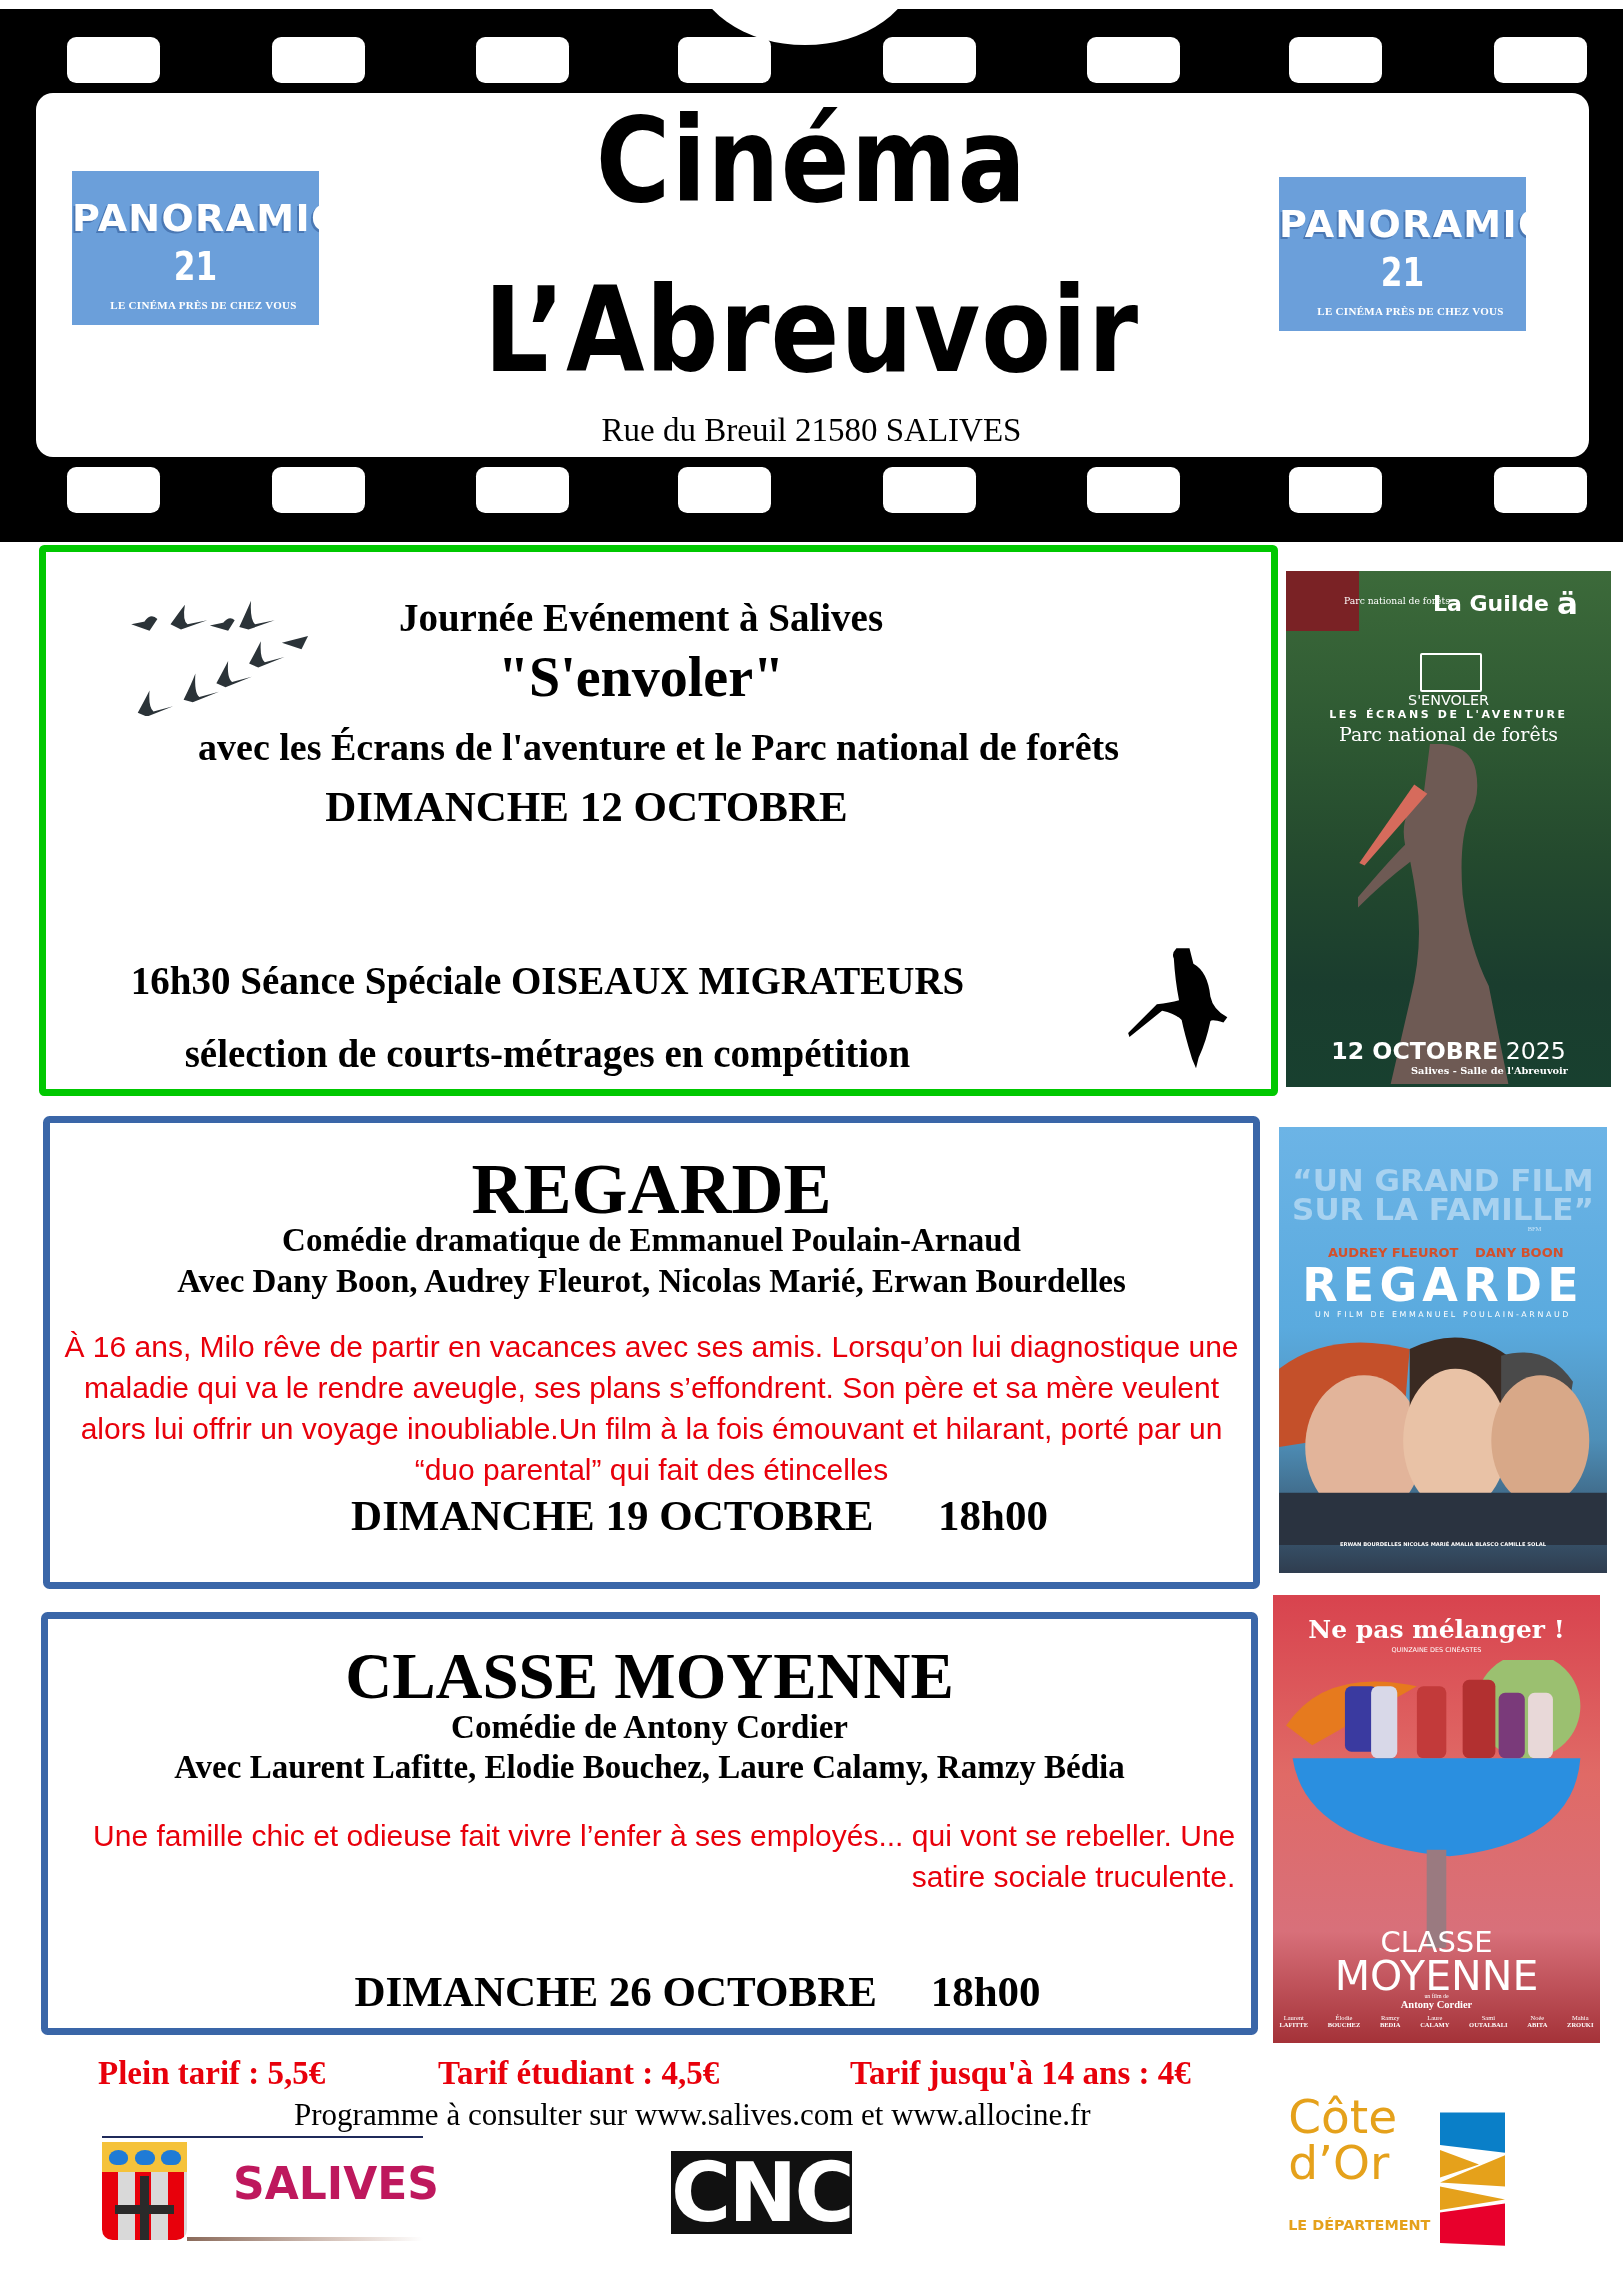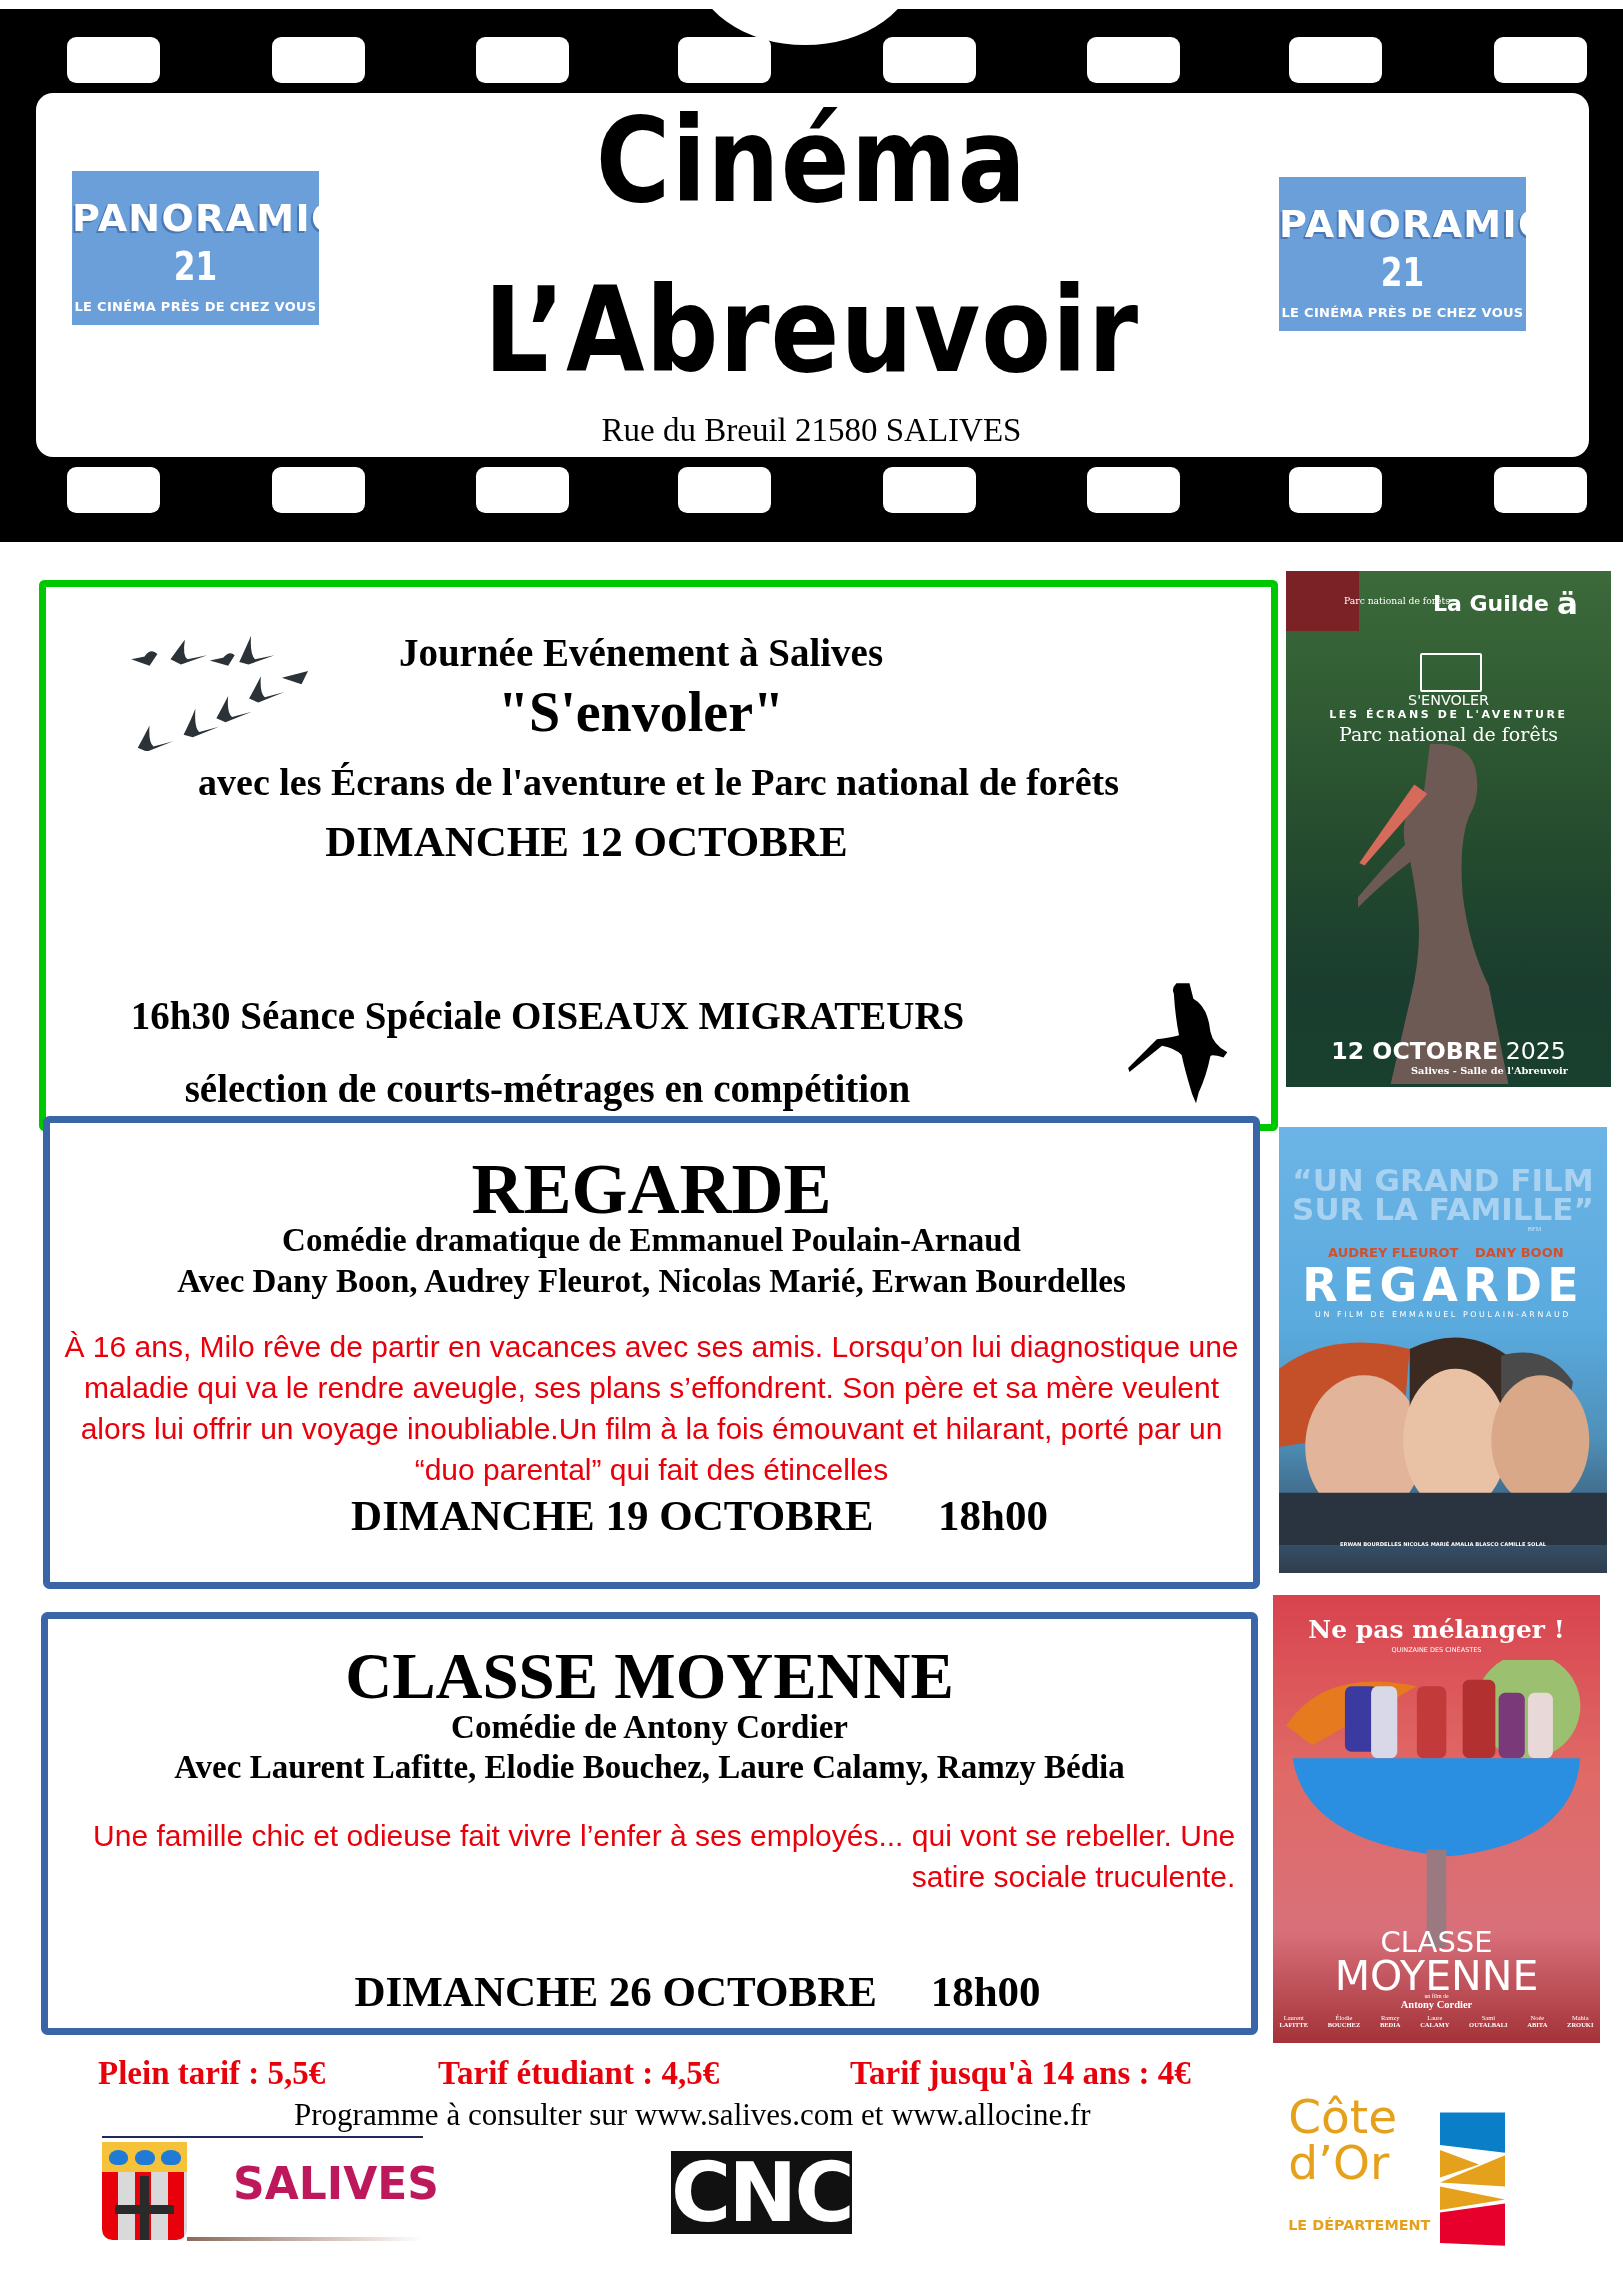--- a/index.html
+++ b/index.html
@@ -17,24 +17,24 @@
   #title-1 { top: 98px; font-size: 118px; line-height: 124px; transform: scaleX(0.86); }
   #title-2 { top: 268px; font-size: 118px; line-height: 124px; transform: scaleX(0.86); }
   #address { left: 0; width: 1623px; top: 411px; text-align: center; font-size: 33px; line-height: 39px; }
 
   .pano { position: absolute; width: 247px; height: 154px; background: #6b9fda; color: #fff;
     font-family: "DejaVu Sans", sans-serif; text-align: center; overflow: hidden; }
   .pano .arc { position: absolute; left: 0; top: 25px; width: 100%; font-size: 38px; font-weight: bold;
     letter-spacing: 1.3px; }
   .pano .arc span { display: inline-block; text-shadow: -2px 2px 0 #4a78b4; }
   .pano .num { position: absolute; left: 0; width: 100%; top: 73px; font-size: 39px; font-weight: bold; transform: scaleX(0.8); }
-  .pano .tag { position: absolute; left: 0; width: 100%; top: 128px; font-size: 13px; font-weight: bold; letter-spacing: 0.3px; }
-
-  
-  #event-box { left: 39px; top: 545px; width: 1239px; height: 551px; border: 7.9px solid #00c800; border-radius: 5.2px; margin-top: 35px; }
+  .pano .tag { position: absolute; left: 8px; width: 100%; top: 128px; font-size: 11px; font-weight: bold; letter-spacing: 0.3px; font-family: Liberation Serif, serif; }
+
+  
+  #event-box { left: 39px; top: 545px; width: 1239px; height: 551px; border: 7.9px solid #00c800; border-radius: 5.2px; }
   .ev-line { position: absolute; left: 0; width: 100%; text-align: center; font-weight: bold; color: #000; white-space: nowrap; }
   #ev-l1 { top: 43px; font-size: 39px; left: 137px; width: 916px; }
   #ev-l2 { top: 93px; font-size: 56px; left: 137px; width: 916px; }
   #ev-l3 { top: 173px; font-size: 38px; }
   #ev-l4 { top: 230px; font-size: 43px; left: -72px; }
   #ev-l5 { top: 311px; font-size: 39px; }
   #ev-l6 { top: 406px; font-size: 39px; left: -111px; }
   #ev-l7 { top: 479px; font-size: 39px; left: -111px; }
 
   

